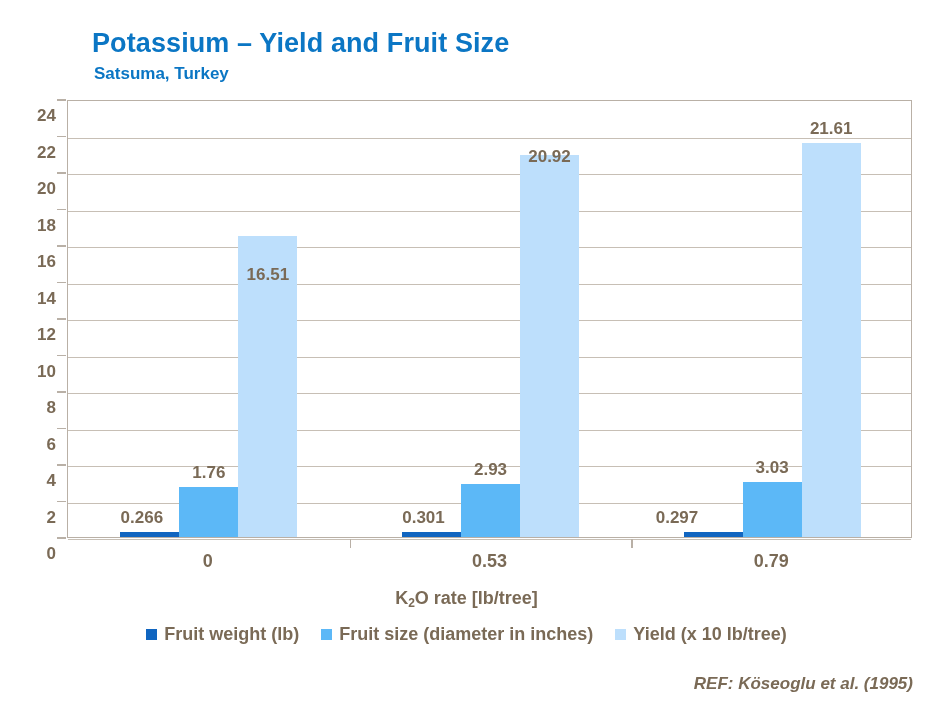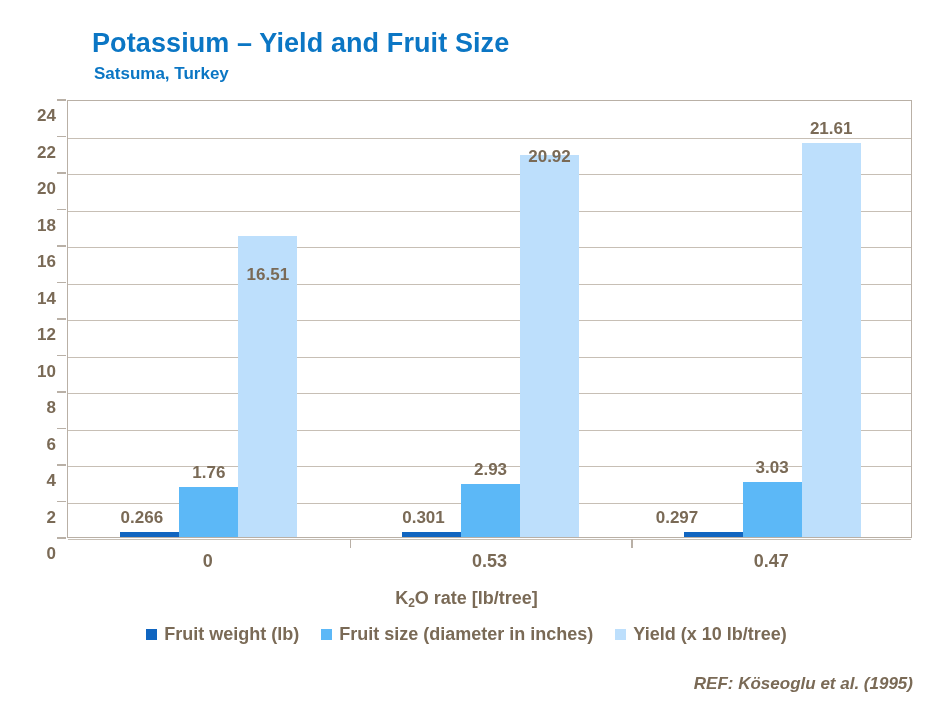--- a/index.html
+++ b/index.html
@@ -268,13 +268,13 @@
     <div class="legend-item">
       <span class="legend-swatch" style="background: rgb(189, 223, 252);"></span>
       <span class="legend-label">Yield (x 10 lb/tree)</span>
     </div>
   </div>
 
 <div id="reference">REF: Köseoglu  et al. (1995)</div>
 
 <div class="x-tick-label" style="left: 207.833px;">0</div>
 <div class="x-tick-label" style="left: 489.5px;">0.53</div>
-<div class="x-tick-label" style="left: 771.167px;">0.47</div>
+<div class="x-tick-label" style="left: 771.167px;">0.79</div>
 
 </body></html>

